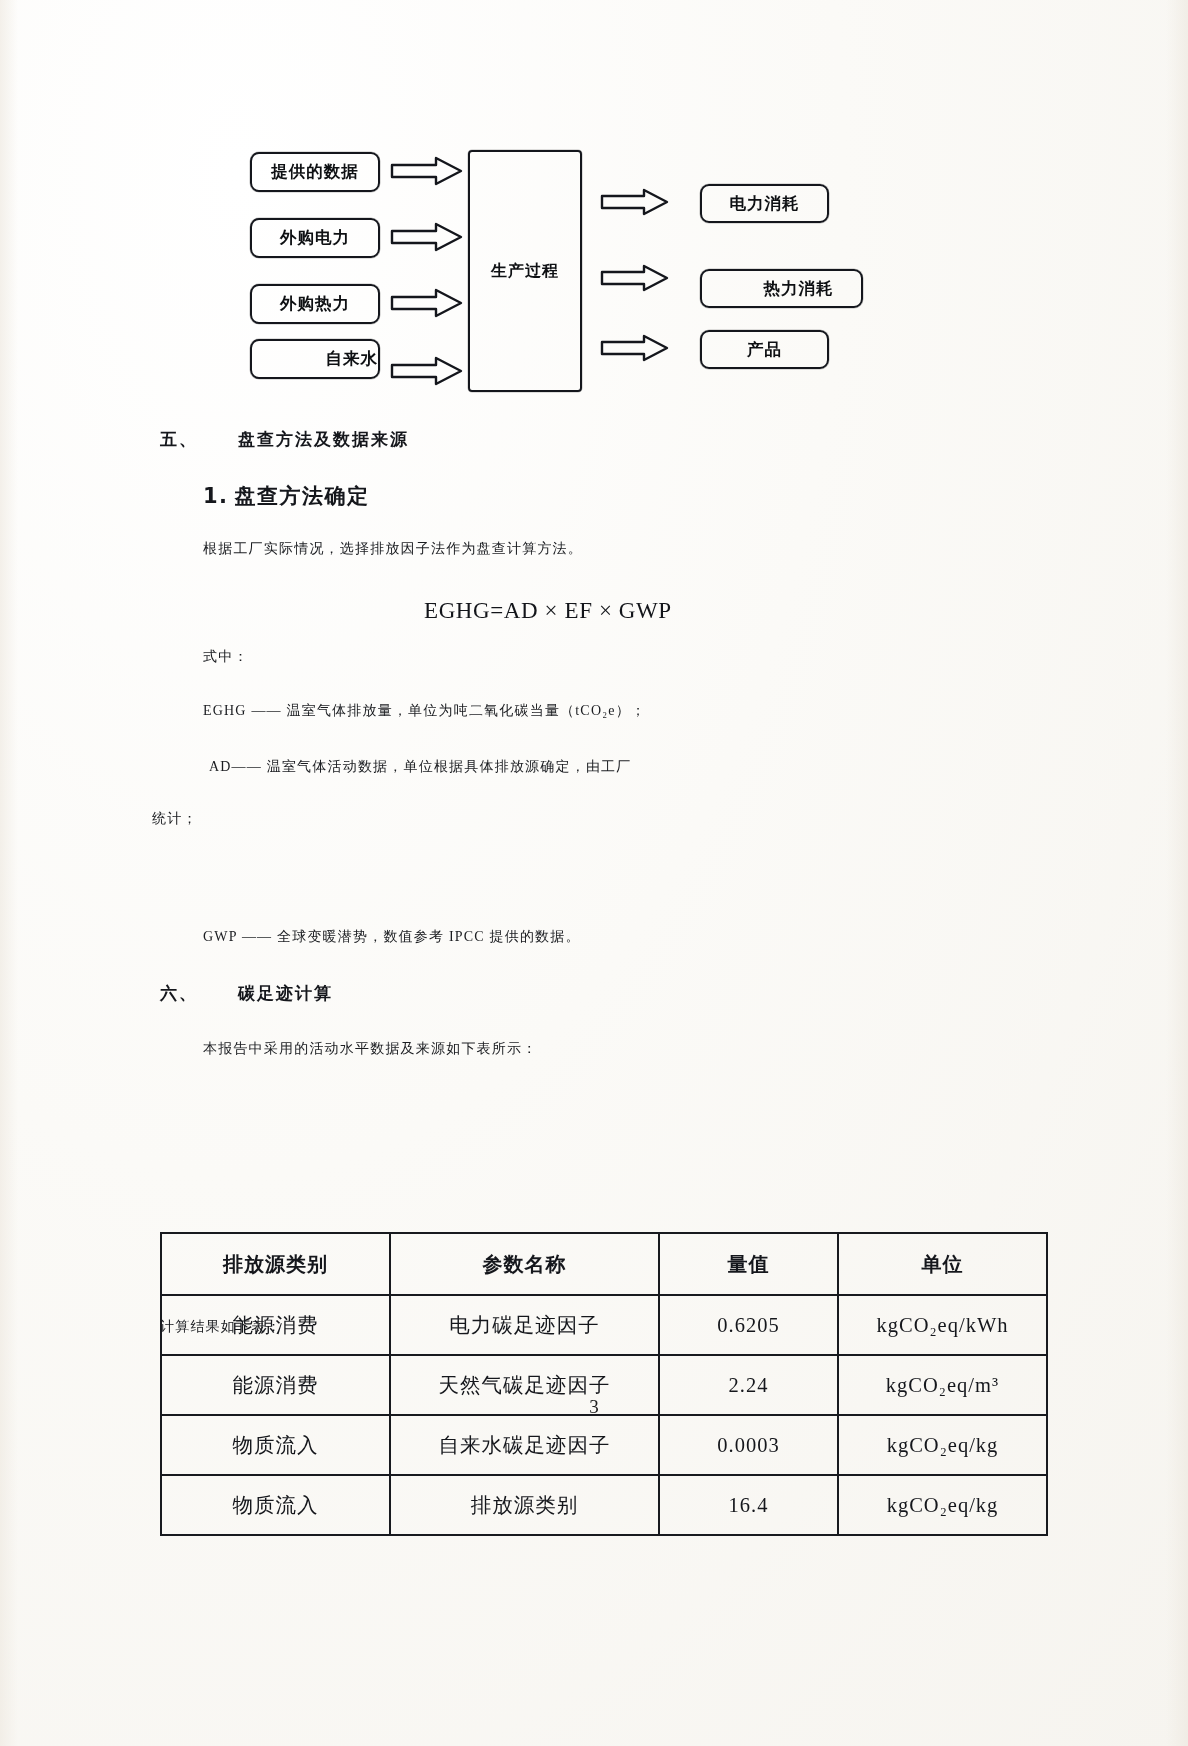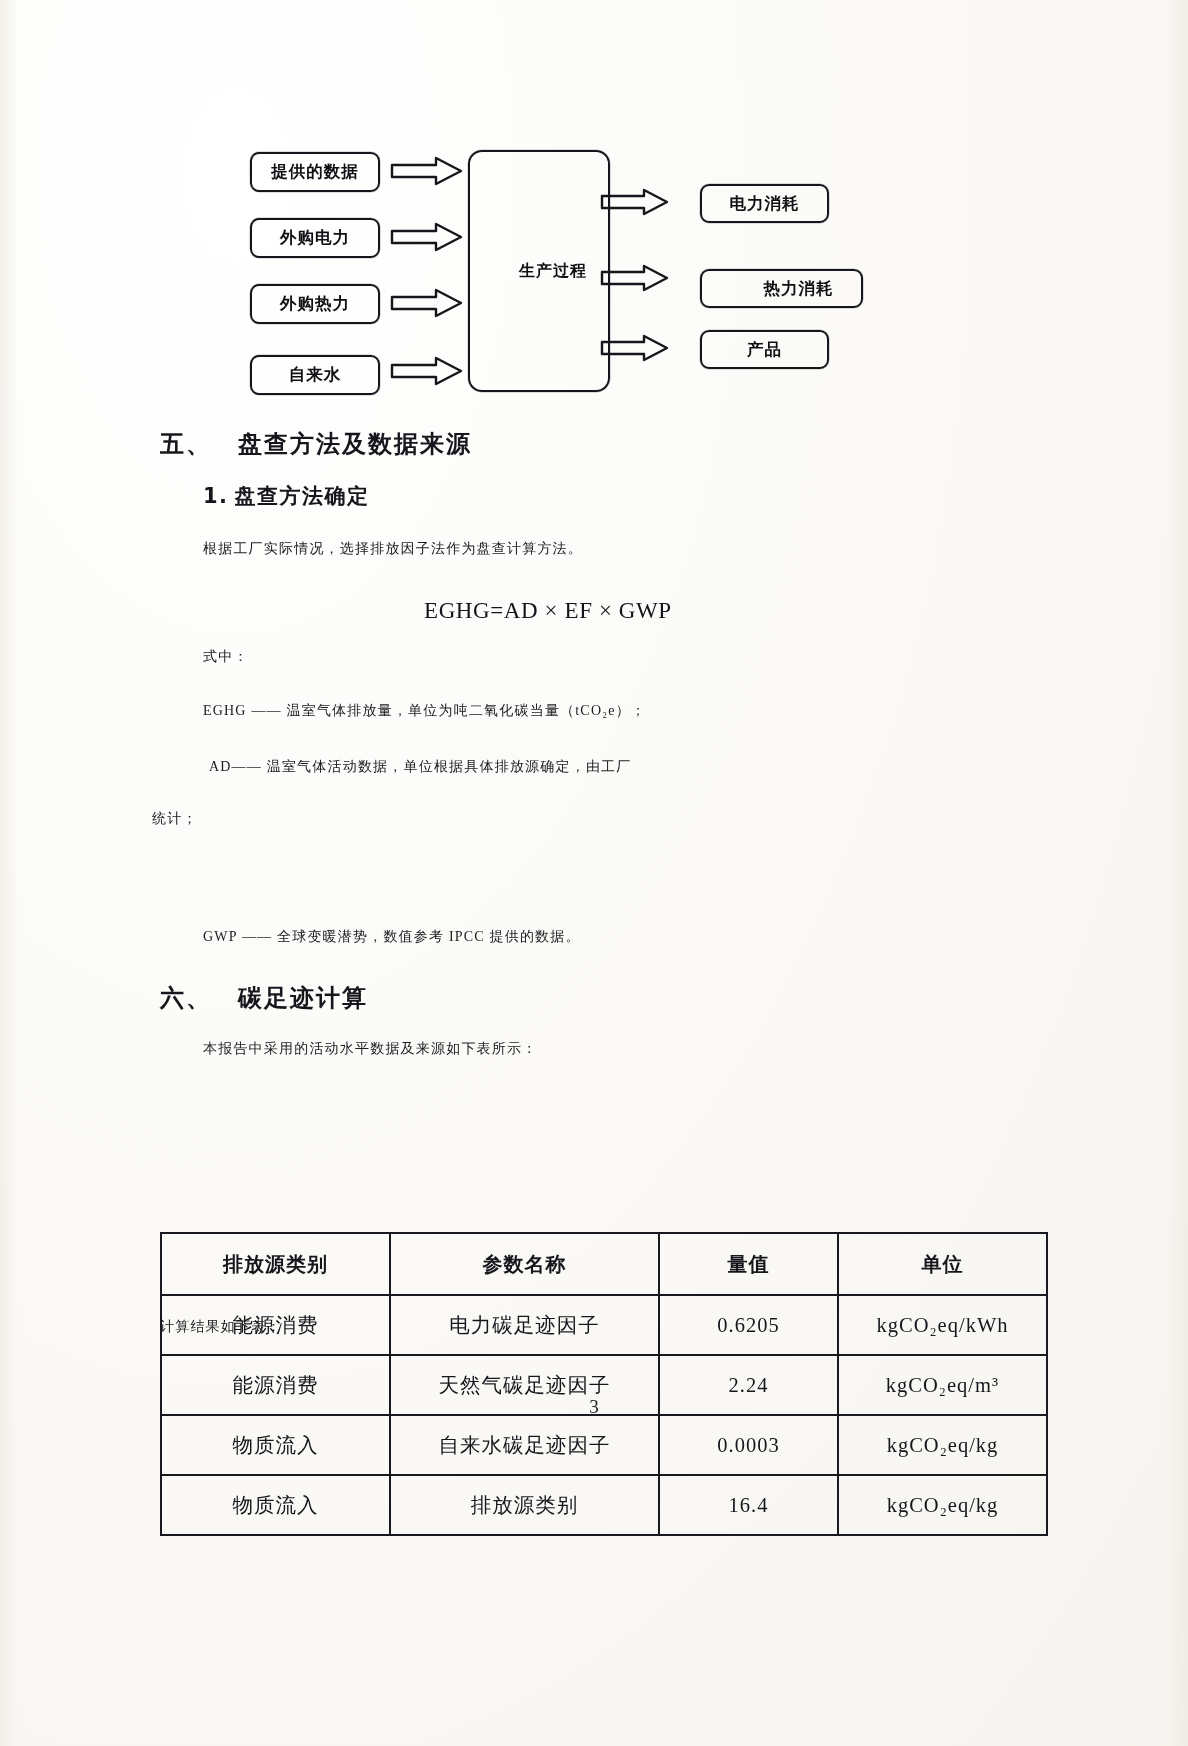--- a/index.html
+++ b/index.html
@@ -39,41 +39,40 @@
     display:flex;align-items:center;justify-content:center;
     font-family:"DejaVu Sans","Liberation Sans",sans-serif;
     font-weight:bold;
     font-size:16.5px;
     letter-spacing:1px;
     color:#0e1013;
     background:transparent;
     box-shadow:0 0 0 0.5px rgba(0,0,0,.25);
   }
   .in-box{width:126px;height:36px;left:10px;}
-  .in1{top:12px;} .in2{top:78px;} .in3{top:144px;} .in4{top:215px;}
+  .in1{top:12px;} .in2{top:78px;} .in3{top:144px;} .in4{top:199px;justify-content:flex-end;}
 
   .proc{
     left:228px;top:10px;width:110px;height:238px;
-    border-radius:14px;
+    border-radius:4px;
     font-size:16px;
-    padding-left:28px;
   }
 
   .out-box{width:125px;height:35px;left:440px;margin-left:20px;}
   .o1{top:44px;} .o2{top:129px;padding-left:34px;} .o3{top:190px;}
 
   
   .arw{position:absolute;}
 
   
   .h1{
     position:absolute;
     font-family:"DejaVu Sans","Liberation Sans",sans-serif;
     font-weight:bold;
-    font-size:24px;
+    font-size:17px;
     letter-spacing:2px;
     color:#15171c;
   }
   .h1 .num{display:inline-block;width:78px;}
 
   .h2{
     position:absolute;
     font-family:"DejaVu Sans","Liberation Sans",sans-serif;
     font-weight:bold;
     font-size:21px;

